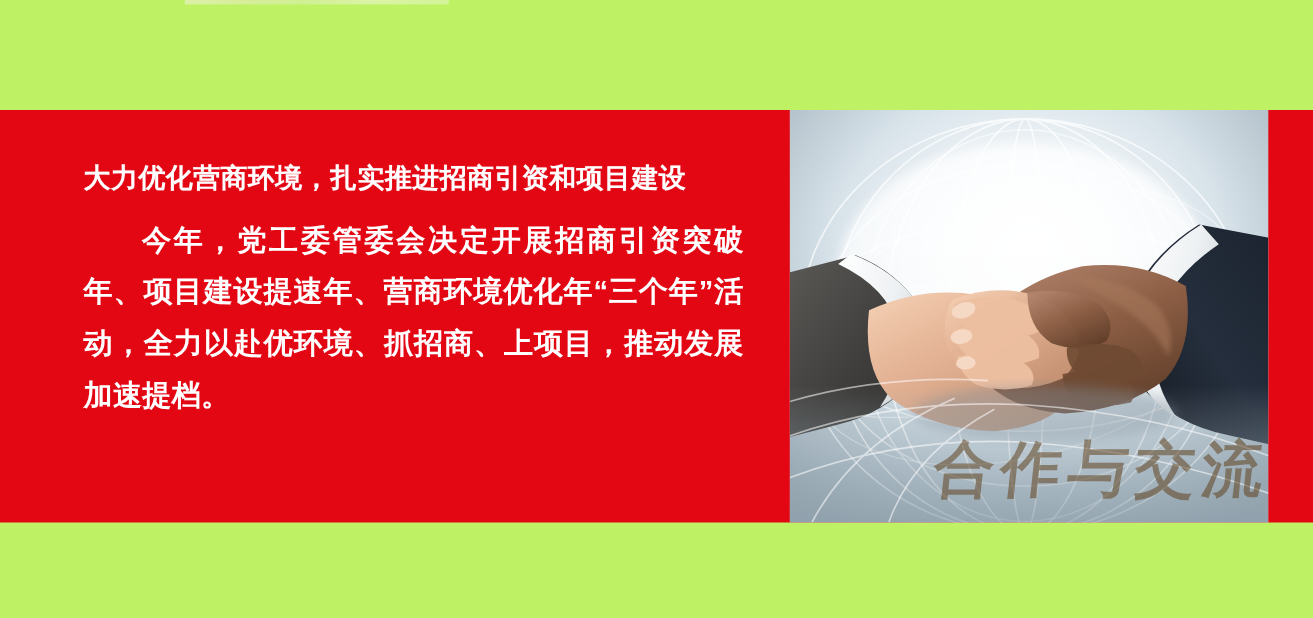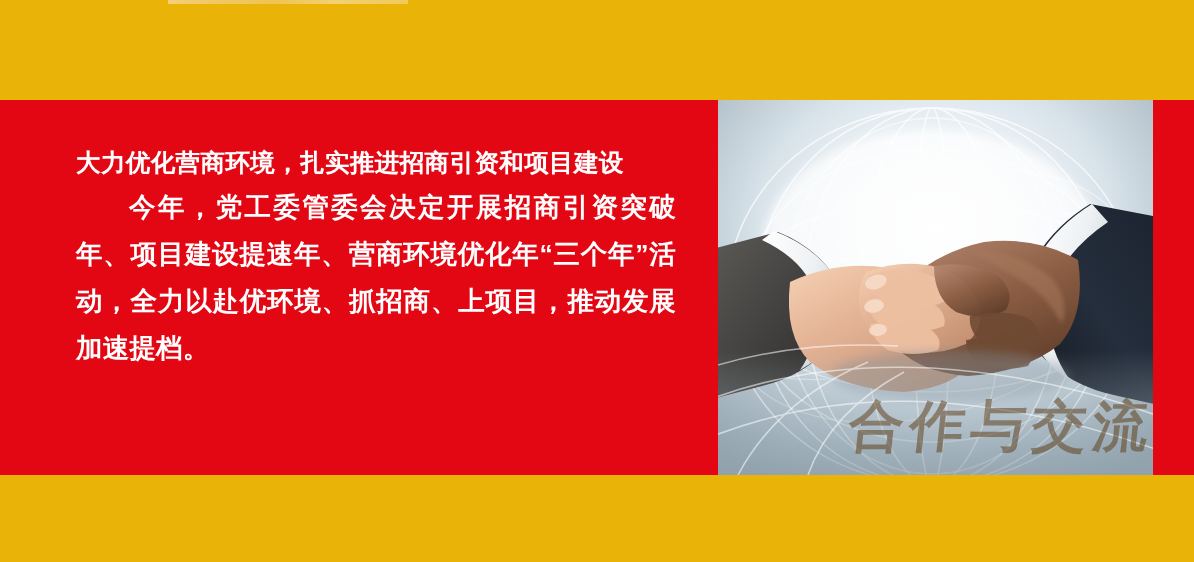--- a/index.html
+++ b/index.html
@@ -3,21 +3,21 @@
 <meta charset="utf-8">
 <title>Banner</title>
 <style>
   * { margin:0; padding:0; box-sizing:border-box; }
   html, body {
     width:1194px; height:562px;
     background:#ffffff;
     font-family:"Liberation Sans", sans-serif;
     overflow:hidden;
   }
-  #page { position:relative; width:1194px; height:562px; background:#eab308; }
+  #page { position:relative; width:1194px; height:562px; background:#bef264; }
 
   
   .top-remnant {
     position:absolute; left:168px; top:0; width:240px; height:4px;
     background:linear-gradient(90deg,
       rgba(255,240,245,0.85) 0%,
       rgba(255,230,240,0.7) 20%,
       rgba(250,235,255,0.55) 45%,
       rgba(255,245,248,0.8) 70%,
       rgba(252,248,255,0.6) 100%);
@@ -41,21 +41,21 @@
   .headline {
     color:#ffffff;
     font-size:24.5px;
     font-weight:bold;
     letter-spacing:0.4px;
     line-height:1.25;
     white-space:nowrap;
     text-shadow:0 0 1px rgba(255,255,255,0.35);
   }
   .body-block {
-    margin-top:5px;
+    margin-top:16px;
     color:#ffffff;
     font-size:26.5px;
     font-weight:bold;
     line-height:47px;
     letter-spacing:0.2px;
     text-align:justify;
     text-justify:inter-ideograph;
   }
   .body-block p { text-indent:2em; }
 

